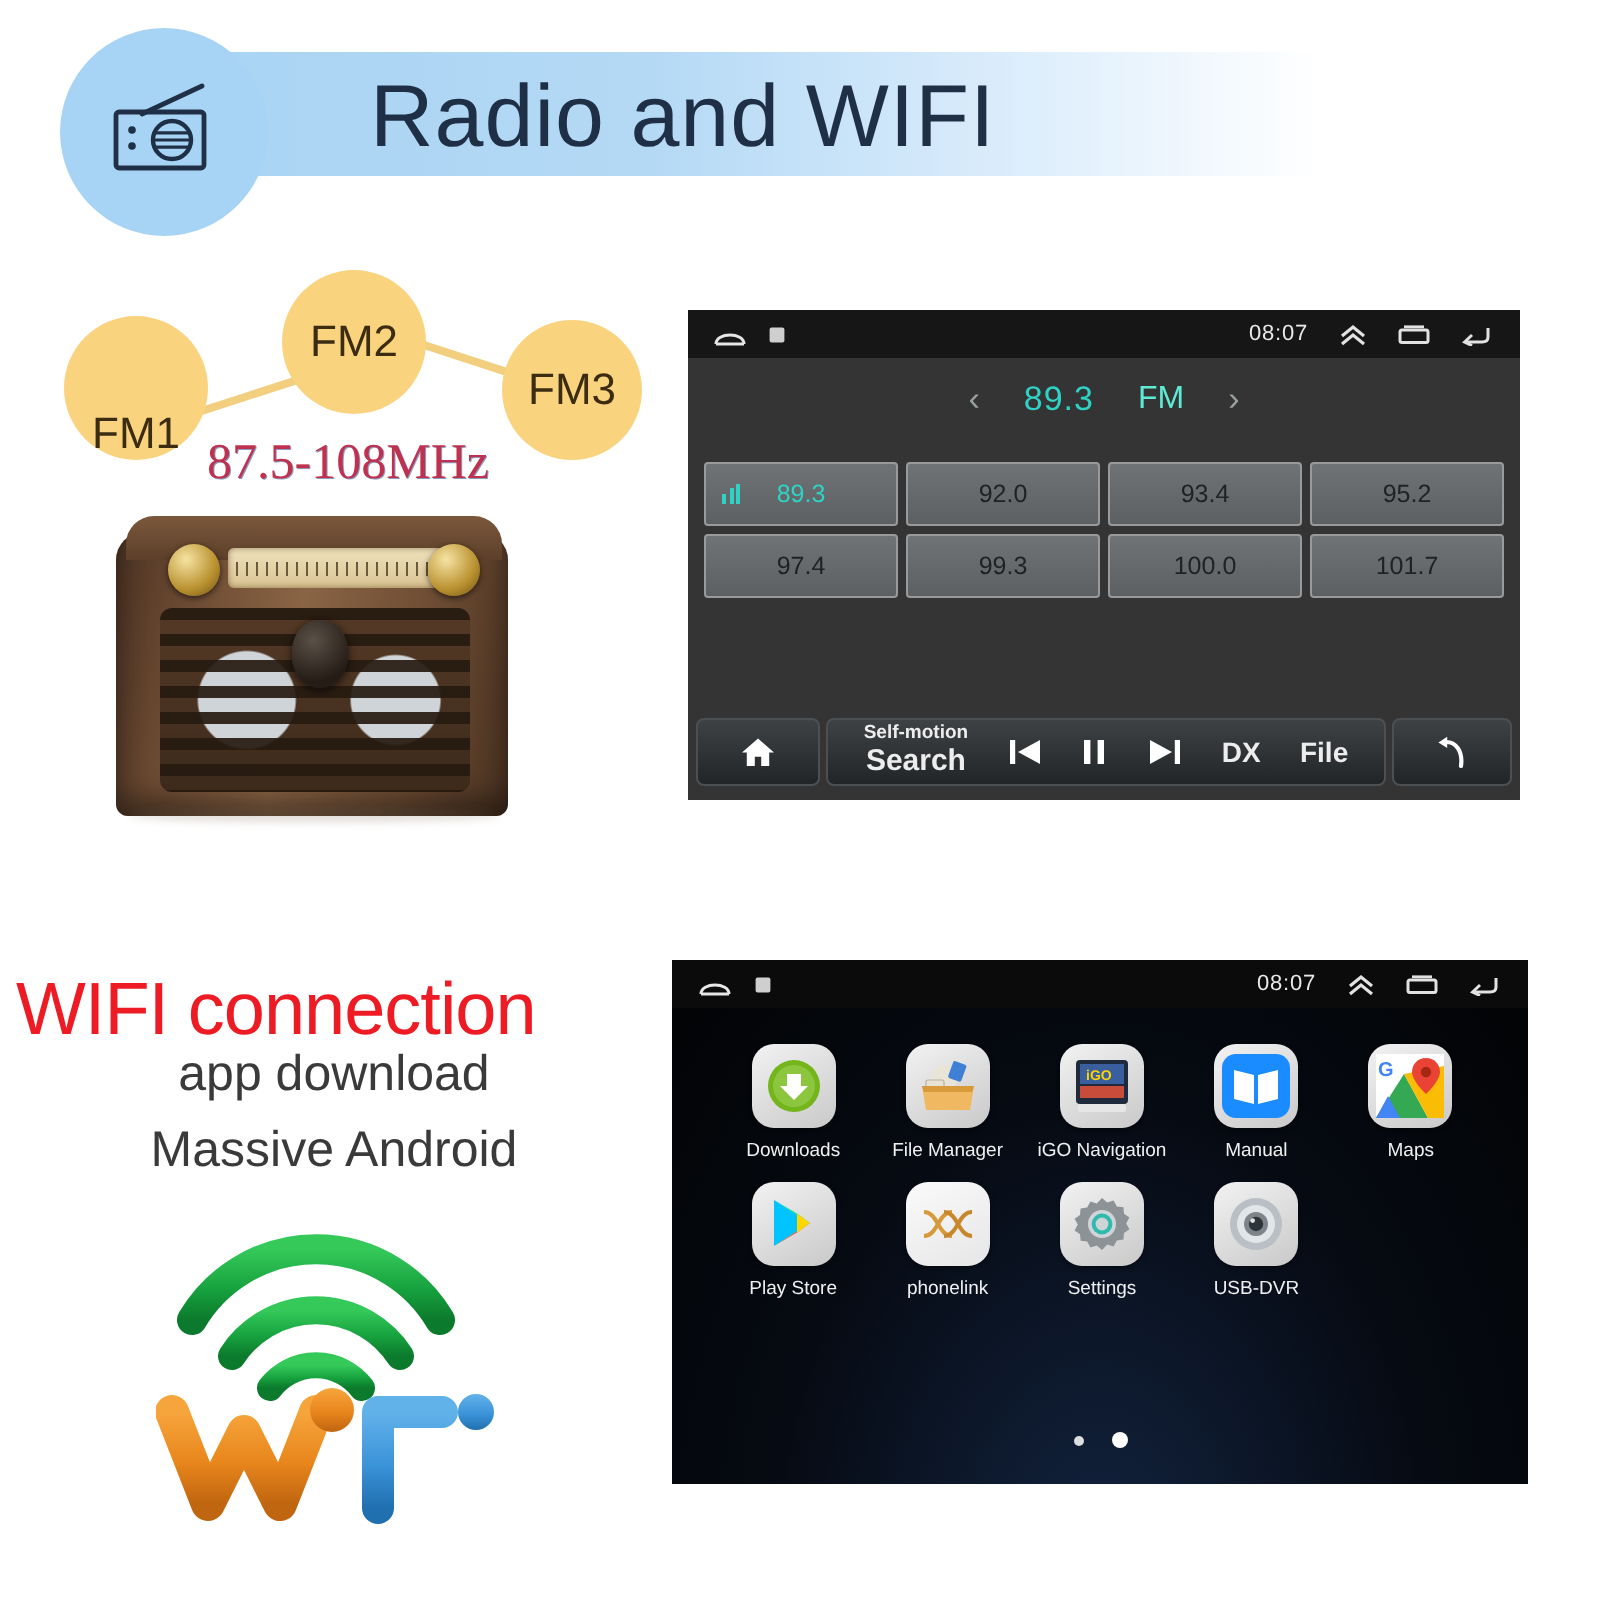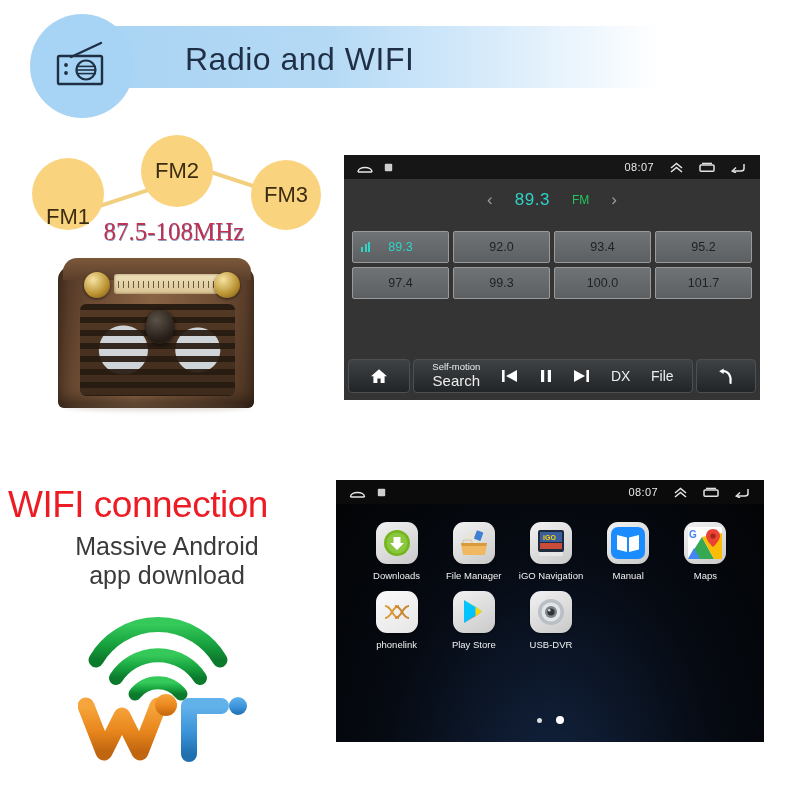--- a/index.html
+++ b/index.html
@@ -12,21 +12,21 @@
     position:absolute; left:100px; top:26px; width:560px; height:62px;
     background:linear-gradient(90deg,#a9d4f3 0%, #b4d9f5 40%, #d8ebfb 70%, #ffffff 100%);
   }
   #radio-badge {
     position:absolute; left:30px; top:14px; width:104px; height:104px;
     border-radius:50%; background:#a7d4f4;
     display:flex; align-items:center; justify-content:center;
   }
   #banner-title {
     position:absolute; left:185px; top:30px; height:58px; line-height:58px;
-    font-size:32px; color:#1f3046; letter-spacing:0.5px; white-space:nowrap;
+    font-size:44px; color:#1f3046; letter-spacing:0.5px; white-space:nowrap;
   }
 
   
   #fm-cluster { position:absolute; left:0; top:130px; width:330px; height:110px; }
   .fm-link { position:absolute; height:4px; background:#f1cf7e; border-radius:2px; }
   .fm-bubble {
     position:absolute; border-radius:50%; background:#fad37f;
     display:flex; align-items:center; justify-content:center;
     color:#3b2c12; font-size:22px;
   }
@@ -100,40 +100,40 @@
 
   
   #radio-screen { left:344px; top:155px; width:416px; height:245px; background:#343434; }
   #radio-screen .hu-status{ background:#161616; }
   #radio-freq-bar {
     position:absolute; left:0; top:24px; width:100%; height:42px;
     display:flex; align-items:center; justify-content:center; gap:22px;
   }
   .fr-arrow { color:#9aa0a0; font-size:17px; font-weight:300; }
   .fr-val { color:#2fd3c6; font-size:17px; letter-spacing:.5px; }
-  .fr-band { color:#22c55e; font-size:12px; }
+  .fr-band { color:#5eead4; font-size:16px; }
   #preset-grid {
     position:absolute; left:8px; top:76px; width:400px;
     display:grid; grid-template-columns:repeat(4,1fr); gap:4px;
   }
   .preset {
     height:32px; border:1px solid #9a9a9a; border-radius:2px;
     background:linear-gradient(180deg,#6f7375,#5c6063);
     display:flex; align-items:center; justify-content:center; position:relative;
     color:#1e2224; font-size:12.5px;
   }
   .preset.active { color:#2fd3c6; }
   .preset .bars { position:absolute; left:8px; display:flex; align-items:flex-end; gap:1.5px; height:10px; }
   .preset .bars i { width:2px; background:#2fd3c6; display:block; }
   .preset .bars i:nth-child(1){ height:5px; }
   .preset .bars i:nth-child(2){ height:8px; }
   .preset .bars i:nth-child(3){ height:10px; }
   #radio-toolbar {
     position:absolute; left:0; bottom:5px; width:100%; height:38px;
-    display:flex; align-items:center; padding:0 4px; gap:3px;
+    display:flex; align-items:center; padding:0 4px; gap:3px;font-weight:bold;
   }
   .tb-pill {
     height:34px; border-radius:4px;
     background:linear-gradient(180deg,#3e4245,#222527);
     border:1px solid #4c5053;
     display:flex; align-items:center; justify-content:center;
     color:#e8e8e8; font-size:10px; text-align:center;
   }
   #tb-home { width:62px; }
   #tb-back { width:60px; margin-left:auto; }
@@ -327,22 +327,22 @@
       <svg width="18" height="17" viewBox="0 0 18 17">
         <path d="M13.5 15 C14.5 7.5, 11 3, 6 3" fill="none" stroke="#ffffff" stroke-width="2.1" stroke-linecap="round"></path>
         <polygon fill="#ffffff" points="6.6,0.4 6.6,6 2.2,3.2"></polygon>
       </svg>
     </div>
   </div>
 </div>
 
 <div id="wifi-head">
   <div id="wifi-title">WIFI connection</div>
+  <div class="wifi-sub">app download</div>
   <div class="wifi-sub" id="wifi-sub1">Massive Android</div>
-  <div class="wifi-sub">app download</div>
 </div>
 
 <div id="wifi-logo">
   <svg width="180" height="160" viewBox="0 0 180 160">
     <defs>
       <linearGradient id="gGreen" x1="0" y1="0" x2="0" y2="1">
         <stop offset="0%" stop-color="#35c95a"></stop>
           <stop offset="55%" stop-color="#17a33f"></stop>
           <stop offset="100%" stop-color="#0c7a2c"></stop>
       </linearGradient>
@@ -461,43 +461,54 @@
           <polygon points="0,32 6,21 12,32" fill="#4285f4"></polygon>
           <text x="1" y="11" font-family="Liberation Sans, sans-serif" font-size="10" font-weight="bold" fill="#4285f4">G</text>
           <path d="M25 2 C29.5 2 32 5.5 32 9 C32 13.5 25 20 25 20 C25 20 18 13.5 18 9 C18 5.5 20.5 2 25 2 Z" fill="#ea4335"></path>
           <circle cx="25" cy="9" r="2.6" fill="#a52714"></circle>
         </svg>
       </div>
       <div class="app-label">Maps</div>
     </div>
 
     <div class="app-cell">
+      <div class="app-tile">
+        <svg width="26" height="28" viewBox="0 0 26 28">
+          <polygon points="3,2 21,13.5 3,25" fill="#00c3ff"></polygon>
+          <polygon points="3,2 14.5,8.8 21,13.5" fill="#00e676" opacity="0.95"></polygon>
+          <polygon points="3,25 14.5,18.2 21,13.5" fill="#ff3d00" opacity="0.9"></polygon>
+          <polygon points="14.5,8.8 21,13.5 14.5,18.2" fill="#ffd600"></polygon>
+        </svg>
+      </div>
+      <div class="app-label">Play Store</div>
+    </div>
+
+    <div class="app-cell">
       <div class="app-tile" style="background:linear-gradient(150deg,#fafafa,#e6e6e6);">
         <svg width="30" height="22" viewBox="0 0 30 22">
           <path d="M3 5 C10 5, 10 17, 17 17" fill="none" stroke="#d79a3a" stroke-width="2"></path>
           <path d="M3 17 C10 17, 10 5, 17 5" fill="none" stroke="#d79a3a" stroke-width="2"></path>
           <path d="M13 5 C20 5, 20 17, 27 17" fill="none" stroke="#c9872c" stroke-width="2"></path>
           <path d="M13 17 C20 17, 20 5, 27 5" fill="none" stroke="#c9872c" stroke-width="2"></path>
         </svg>
       </div>
       <div class="app-label">phonelink</div>
     </div>
 
     <div class="app-cell">
       <div class="app-tile">
-        <svg width="26" height="28" viewBox="0 0 26 28">
-          <polygon points="3,2 21,13.5 3,25" fill="#00c3ff"></polygon>
-          <polygon points="3,2 14.5,8.8 21,13.5" fill="#00e676" opacity="0.95"></polygon>
-          <polygon points="3,25 14.5,18.2 21,13.5" fill="#ff3d00" opacity="0.9"></polygon>
-          <polygon points="14.5,8.8 21,13.5 14.5,18.2" fill="#ffd600"></polygon>
-        </svg>
-      </div>
-      <div class="app-label">Play Store</div>
-    </div>
-
+        <svg width="30" height="30" viewBox="0 0 30 30">
+          <path fill="#8c9296" d="M15 2 l2.6 2.2 3.2-1 1.6 3 3.3 .4 .3 3.3 2.7 1.9-1.6 2.9 1.6 2.9-2.7 1.9-.3 3.3-3.3 .4-1.6 3-3.2-1L15 28l-2.6-2.2-3.2 1-1.6-3-3.3-.4-.3-3.3L1.3 18.2 2.9 15.3 1.3 12.4 4 10.5l.3-3.3 3.3-.4 1.6-3 3.2 1z"></path>
+          <circle cx="15" cy="15" r="7" fill="#cfd4d7"></circle>
+          <circle cx="15" cy="15" r="5.2" fill="#2fb9b0"></circle>
+          <circle cx="15" cy="15" r="3.2" fill="#cfd4d7"></circle>
+        </svg>
+      </div>
+      <div class="app-label">Settings</div>
+    </div>
 
     <div class="app-cell">
       <div class="app-tile">
         <svg width="30" height="30" viewBox="0 0 30 30">
           <circle cx="15" cy="15" r="13" fill="#b9bfc4"></circle>
           <circle cx="15" cy="15" r="9.5" fill="#e2e6e9"></circle>
           <circle cx="15" cy="15" r="6" fill="#7d848a"></circle>
           <circle cx="15" cy="15" r="3.6" fill="#2e3538"></circle>
           <circle cx="13.3" cy="13.3" r="1.2" fill="#ffffff" opacity=".85"></circle>
         </svg>

